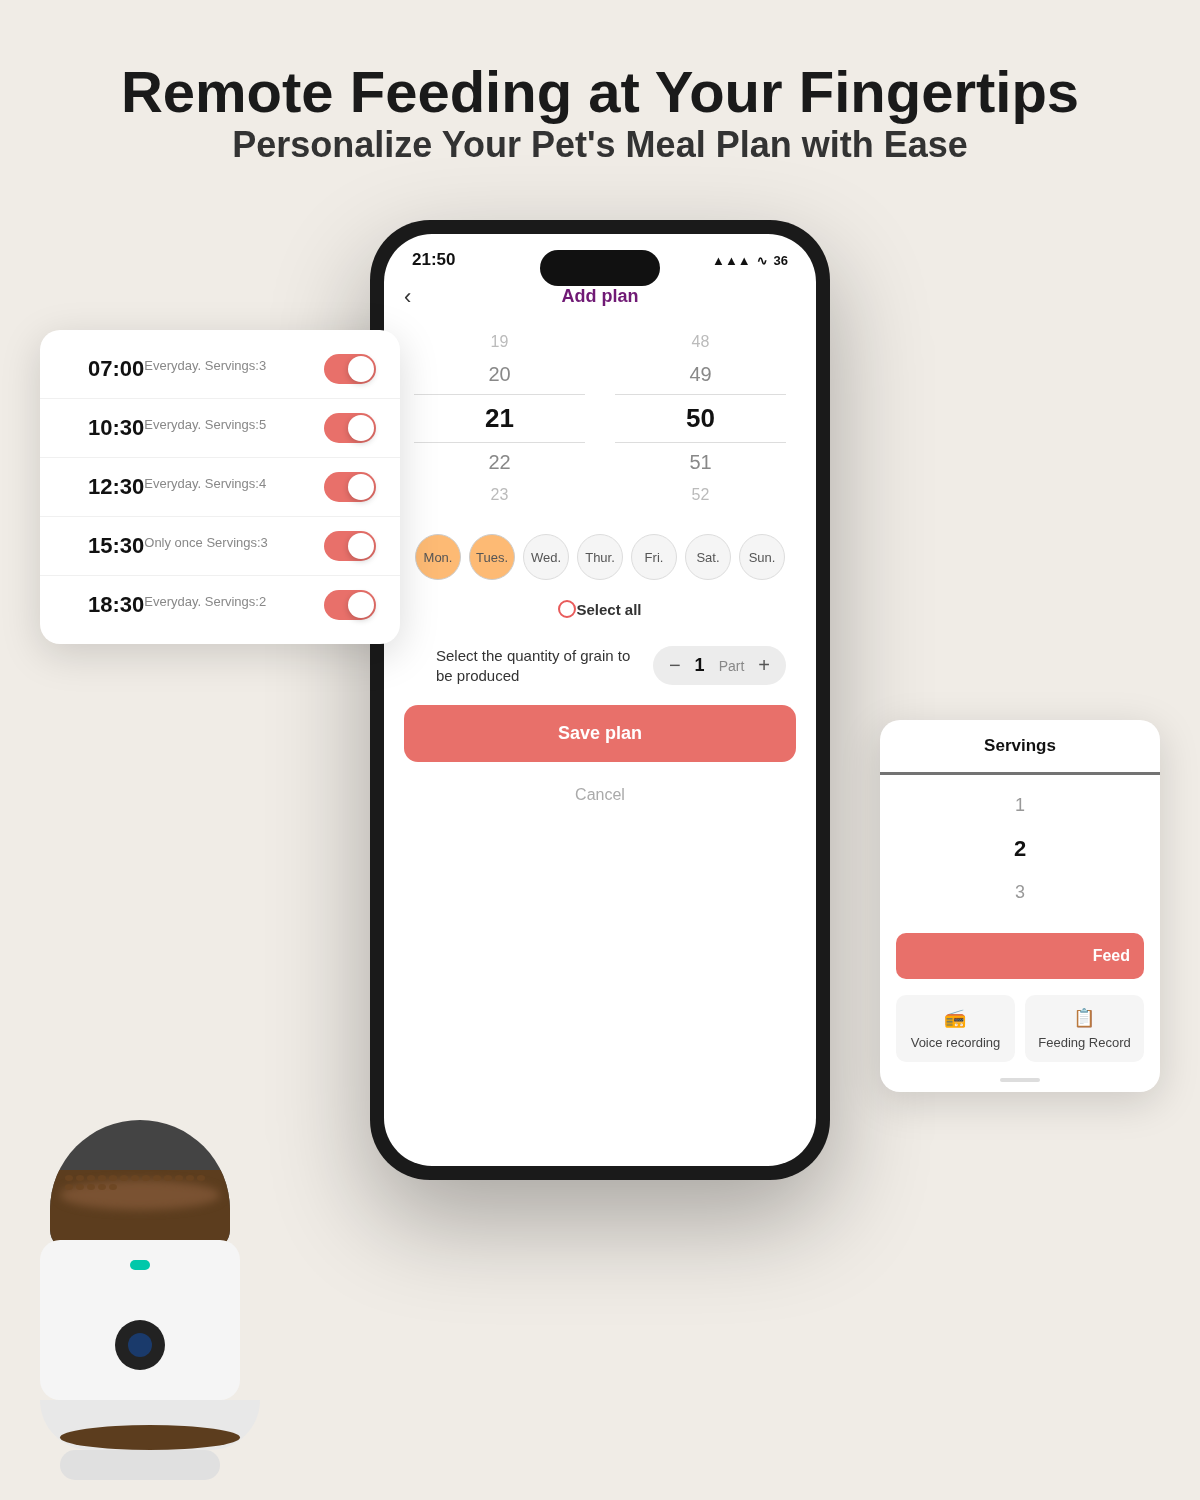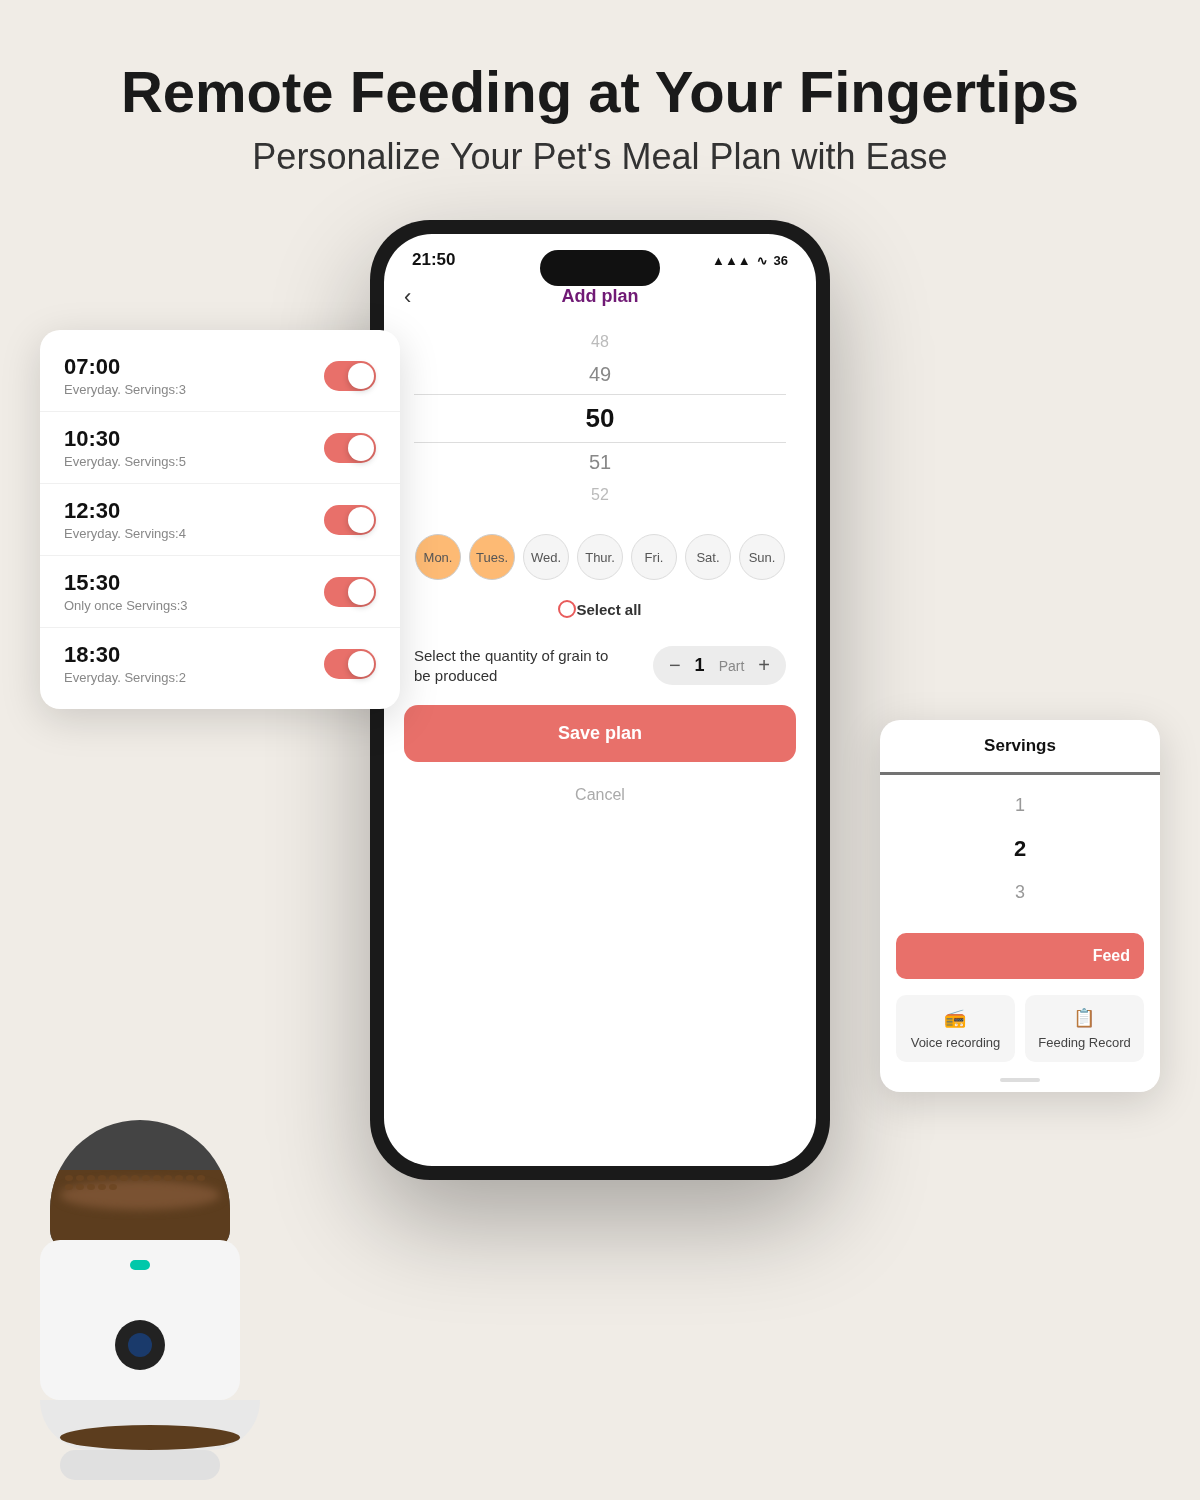--- a/index.html
+++ b/index.html
@@ -18,23 +18,23 @@
       padding: 60px 80px 30px;
     }
     .header-title {
       font-size: 58px;
       font-weight: 900;
       color: #1a1a1a;
       line-height: 1.1;
     }
     .header-subtitle {
       font-size: 36px;
-      font-weight: 400;
+      font-weight: 700;
       color: #333;
-      margin-top: 12px;
+      margin-top: 0;
     }
 
     
     .phone-wrapper {
       position: absolute;
       top: 220px;
       left: 50%;
       transform: translateX(-50%);
       width: 460px;
       height: 960px;
@@ -176,21 +176,21 @@
     }
     .select-all-label { font-size: 15px; color: #333; }
 
     
     .grain-row {
       display: flex;
       align-items: center;
       justify-content: space-between;
       padding: 12px 30px 20px;
     }
-    .grain-label { font-size: 15px; color: #333; max-width: 200px; line-height: 1.3; }
+    .grain-label { font-size: 15px; color: #333; max-width: 200px; line-height: 1.3; margin-left: 22px; }
     .stepper {
       display: flex;
       align-items: center;
       background: #ececec;
       border-radius: 24px;
       padding: 8px 16px;
       gap: 14px;
     }
     .stepper-btn { font-size: 20px; color: #555; cursor: pointer; }
     .stepper-val { font-size: 18px; font-weight: 700; color: #111; }
@@ -229,21 +229,21 @@
       z-index: 20;
     }
     .plan-item {
       display: flex;
       align-items: center;
       justify-content: space-between;
       padding: 14px 24px;
       border-bottom: 1px solid #f0f0f0;
     }
     .plan-item:last-child { border-bottom: none; gap: 24px; }
-    .plan-info { display: flex; flex-direction: column; }
+    .plan-info { display: flex; flex-direction: row; margin-left: 24px; }
     .plan-time { font-size: 22px; font-weight: 700; color: #111; }
     .plan-detail { font-size: 13px; color: #888; margin-top: 2px; }
 
     
     .toggle {
       width: 52px;
       height: 30px;
       background: #e8706a;
       border-radius: 15px;
       position: relative;
@@ -487,20 +487,27 @@
         </div>
       </div>
 
       <div class="nav-bar">
         <span class="nav-back">‹</span>
         <span class="nav-title">Add plan</span>
       </div>
 
       <div class="time-picker">
         <div class="picker-col">
+          <div class="picker-item">19</div>
+          <div class="picker-item near">20</div>
+          <div class="picker-item selected">21</div>
+          <div class="picker-item near">22</div>
+          <div class="picker-item">23</div>
+        </div>
+        <div class="picker-col">
           <div class="picker-item">48</div>
           <div class="picker-item near">49</div>
           <div class="picker-item selected">50</div>
           <div class="picker-item near">51</div>
           <div class="picker-item">52</div>
         </div>
       </div>
 
       <div class="day-selector">
         <div class="day-btn active">Mon.</div>

